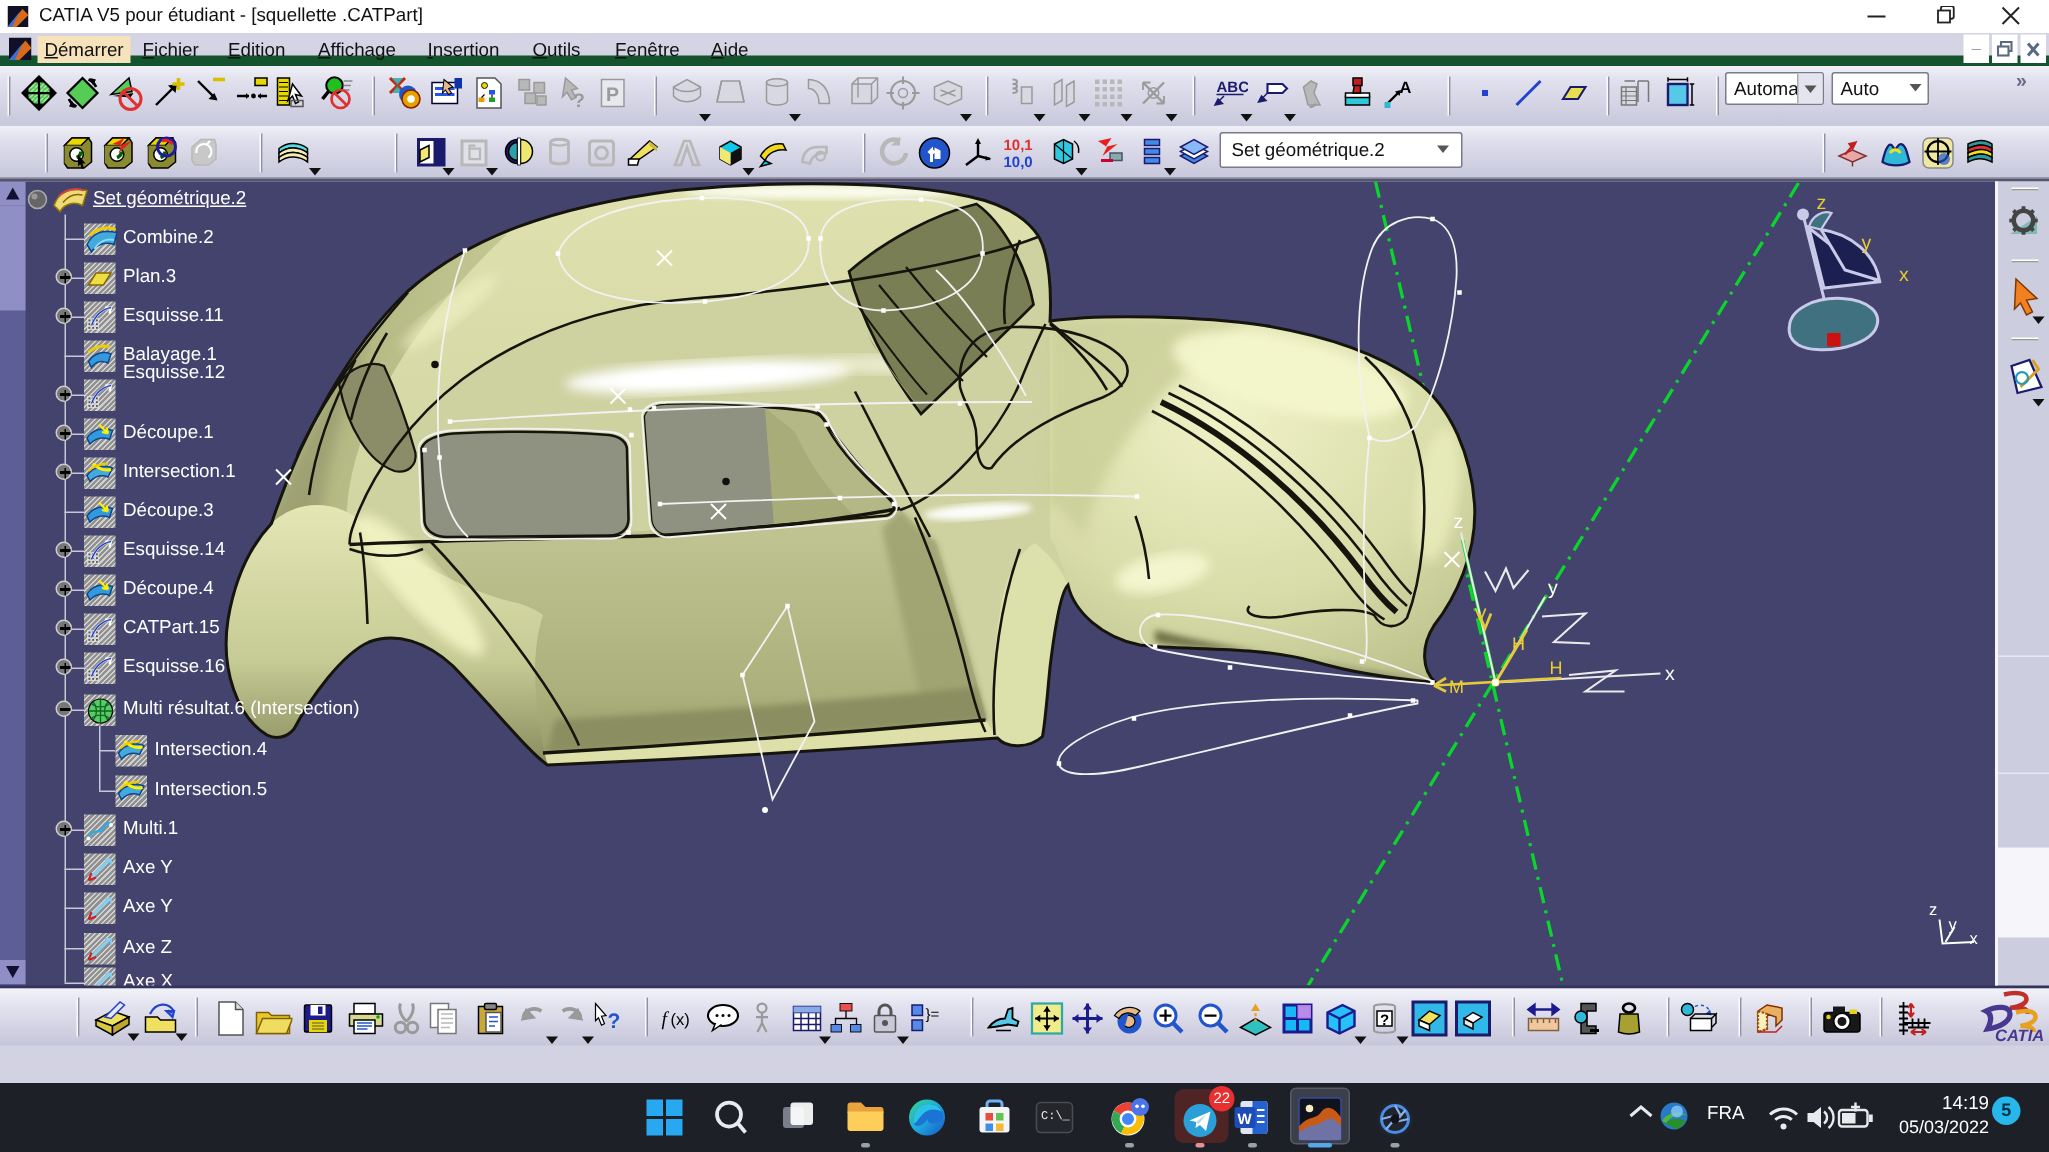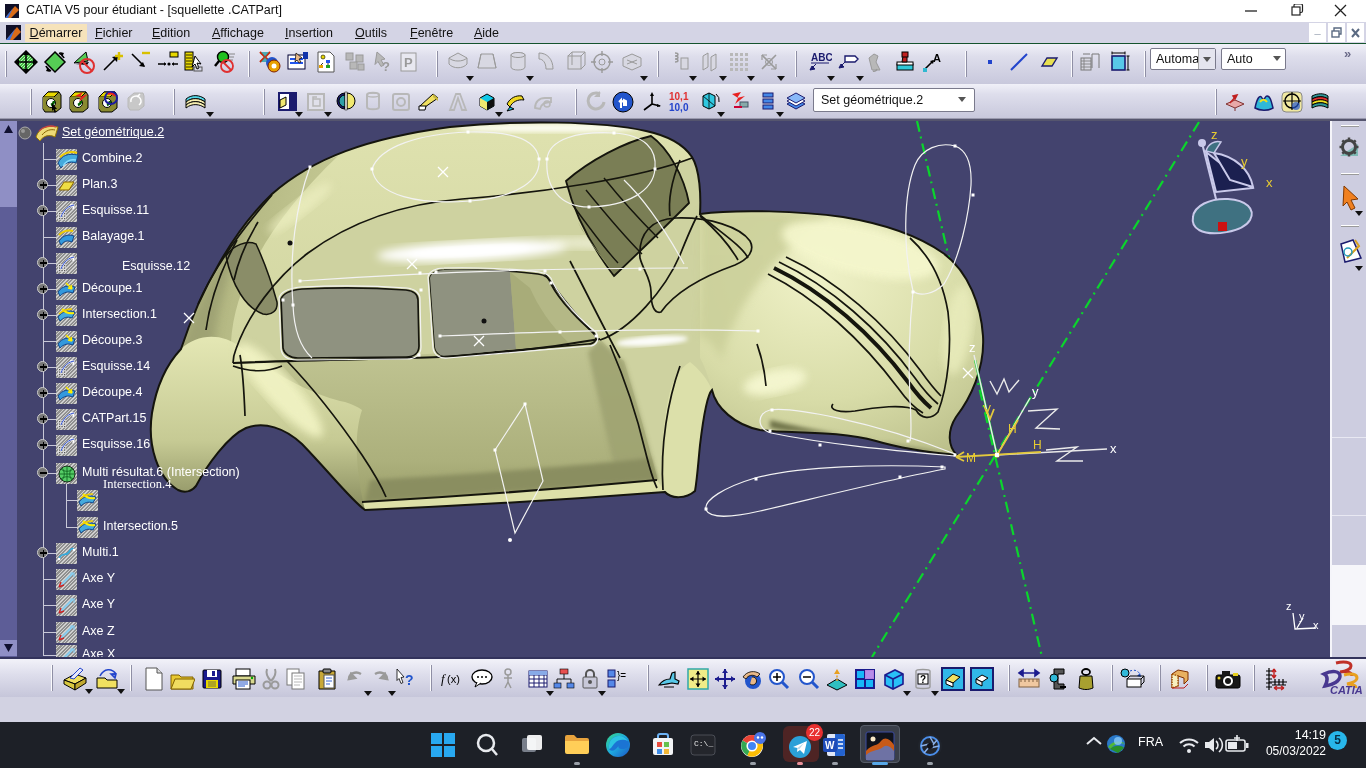--- a/index.html
+++ b/index.html
@@ -1,21 +1,21 @@
 <!DOCTYPE html>
 <html><head>
 <meta charset="utf-8">
 <style>
 html,body{margin:0;padding:0;width:1366px;height:768px;overflow:hidden;font-family:"Liberation Sans",sans-serif;}
 *{box-sizing:border-box;}
 .abs{position:absolute;}
 #root{position:relative;width:1366px;height:768px;background:#d2d2e2;}
 #titlebar{position:absolute;left:0;top:0;width:1366px;height:22px;background:#ffffff;}
 #titlebar .txt{position:absolute;left:26px;top:3px;font-size:12.5px;color:#111;}
-#menubar{position:absolute;left:0;top:22px;width:1366px;height:22px;background:#d4d4e5;border-bottom:1px solid #14532d;}
+#menubar{position:absolute;left:0;top:22px;width:1366px;height:22px;background:#d4d4e5;border-bottom:7px solid #14532d;}
 .menuitem{position:absolute;top:2px;height:18px;font-size:12.5px;color:#111;padding:2px 0 0 0;}
 .menuitem u{text-decoration:underline;}
 #m-demarrer{background:#f6e3bb;}
 .tbar{position:absolute;left:0;width:1366px;background:linear-gradient(#f0f0f8 0%,#dedeec 30%,#c8c8dc 100%);}
 #tb1{top:44px;height:40px;}
 #tb2{top:84px;height:35px;border-bottom:1px solid #9a9aae;}
 #tb3{top:659px;height:38px;background:linear-gradient(#f2f2f9 0%,#dedeec 40%,#c6c6da 100%);}
 #dkline{position:absolute;left:0;top:119px;width:1366px;height:2px;background:#55556e;}
 .sep{position:absolute;width:2px;background:#fbfbfd;border-right:1px solid #8f8fa5;height:26px;}
 .ic{position:absolute;width:24px;height:24px;}
@@ -841,21 +841,21 @@
             <rect x="5.5" y="12.0" width="1.2" height="1.2"></rect>
             <rect x="5.5" y="14.5" width="1.2" height="1.2"></rect>
             <rect x="5.5" y="17.0" width="1.2" height="1.2"></rect>
             <rect x="8.0" y="12.0" width="1.2" height="1.2"></rect>
             <rect x="8.0" y="14.5" width="1.2" height="1.2"></rect>
             <rect x="8.0" y="17.0" width="1.2" height="1.2"></rect>
           </g>
           <path d="M5,16 C8,8 13,5 18,4 M18,4 l-4,0 M18,4 l-1,4" fill="none" stroke="#fff" stroke-width="1.5"></path>
           <path d="M5,16 C8,8 13,5 18,4" fill="none" stroke="#2244cc" stroke-width="1"></path>
         </svg>
-      </div><div class="trow" style="left:82px;top:138px;margin-left:40px;">Esquisse.12</div><div class="texp plus" style="left:37px;top:136px"></div><div class="tline" style="left:43px;top:168px;width:13px;height:1px"></div><div class="ticon" style="left:56px;top:158px;width:21px;height:21px">
+      </div><div class="trow" style="left:82px;top:120px;">Esquisse.12</div><div class="texp plus" style="left:37px;top:136px"></div><div class="tline" style="left:43px;top:168px;width:13px;height:1px"></div><div class="ticon" style="left:56px;top:158px;width:21px;height:21px">
         <svg width="21" height="21" viewBox="0 0 21 21">
           <path d="M2,13 C6,7 12,6 19,8 L17,14 C12,12 8,13 4,17 Z" fill="#3399dd" stroke="#114488"></path>
           <path d="M10,4 L16,10 M16,10 l-1,-4 M16,10 l-4,-1" stroke="#ffee00" stroke-width="1.5" fill="none"></path>
         </svg>
       </div><div class="trow" style="left:82px;top:160px;">Découpe.1</div><div class="texp plus" style="left:37px;top:162px"></div><div class="tline" style="left:43px;top:194px;width:13px;height:1px"></div><div class="ticon" style="left:56px;top:184px;width:21px;height:21px">
         <svg width="21" height="21" viewBox="0 0 21 21">
           <path d="M2,12 C6,6 13,5 19,7 L16,13 C11,11 7,13 4,16 Z" fill="#44aadd" stroke="#114488"></path>
           <path d="M6,4 C10,8 14,9 18,8" stroke="#ffee00" stroke-width="2" fill="none"></path>
           <path d="M3,9 C7,5 12,4 16,4" stroke="#eecc00" stroke-width="1.5" fill="none"></path>
         </svg>
@@ -954,21 +954,21 @@
           <path d="M3,18 L17,4" stroke="#88ccee" stroke-width="2.2"></path>
           <path d="M3,18 L8,16 M3,18 L5,13" stroke="#cc2222" stroke-width="1.4"></path>
           <path d="M14,4 l4,0 l0,4" fill="none" stroke="#88ccee" stroke-width="1.2"></path>
         </svg>
       </div><div class="trow" style="left:82px;top:526px;">Axe X</div><div class="tline" style="left:66px;top:379px;width:11px;height:1px"></div><div class="ticon" style="left:77px;top:369px;width:21px;height:21px">
         <svg width="21" height="21" viewBox="0 0 21 21">
           <path d="M2,12 C6,6 13,5 19,7 L16,13 C11,11 7,13 4,16 Z" fill="#44aadd" stroke="#114488"></path>
           <path d="M6,4 C10,8 14,9 18,8" stroke="#ffee00" stroke-width="2" fill="none"></path>
           <path d="M3,9 C7,5 12,4 16,4" stroke="#eecc00" stroke-width="1.5" fill="none"></path>
         </svg>
-      </div><div class="trow" style="left:103px;top:356px;font-family:Liberation Serif, serif;">Intersection.4</div><div class="tline" style="left:66px;top:406px;width:11px;height:1px"></div><div class="ticon" style="left:77px;top:396px;width:21px;height:21px">
+      </div><div class="trow" style="left:103px;top:371px;">Intersection.4</div><div class="tline" style="left:66px;top:406px;width:11px;height:1px"></div><div class="ticon" style="left:77px;top:396px;width:21px;height:21px">
         <svg width="21" height="21" viewBox="0 0 21 21">
           <path d="M2,12 C6,6 13,5 19,7 L16,13 C11,11 7,13 4,16 Z" fill="#44aadd" stroke="#114488"></path>
           <path d="M6,4 C10,8 14,9 18,8" stroke="#ffee00" stroke-width="2" fill="none"></path>
           <path d="M3,9 C7,5 12,4 16,4" stroke="#eecc00" stroke-width="1.5" fill="none"></path>
         </svg>
       </div><div class="trow" style="left:103px;top:398px;">Intersection.5</div><div class="abs" style="left:17px;top:4px;width:17px;height:17px"><svg width="17" height="17">
           <circle cx="8" cy="8" r="6" fill="#666" stroke="#aaa"></circle>
           <circle cx="6" cy="6" r="2" fill="#999"></circle>
         </svg></div><div class="abs" style="left:34px;top:0px;width:26px;height:24px"><svg width="26" height="24" viewBox="0 0 26 24">
           <path d="M2,16 C5,7 12,4 24,6 L21,16 C15,13 9,15 6,20 Z" fill="#eeda77" stroke="#997700"></path>

